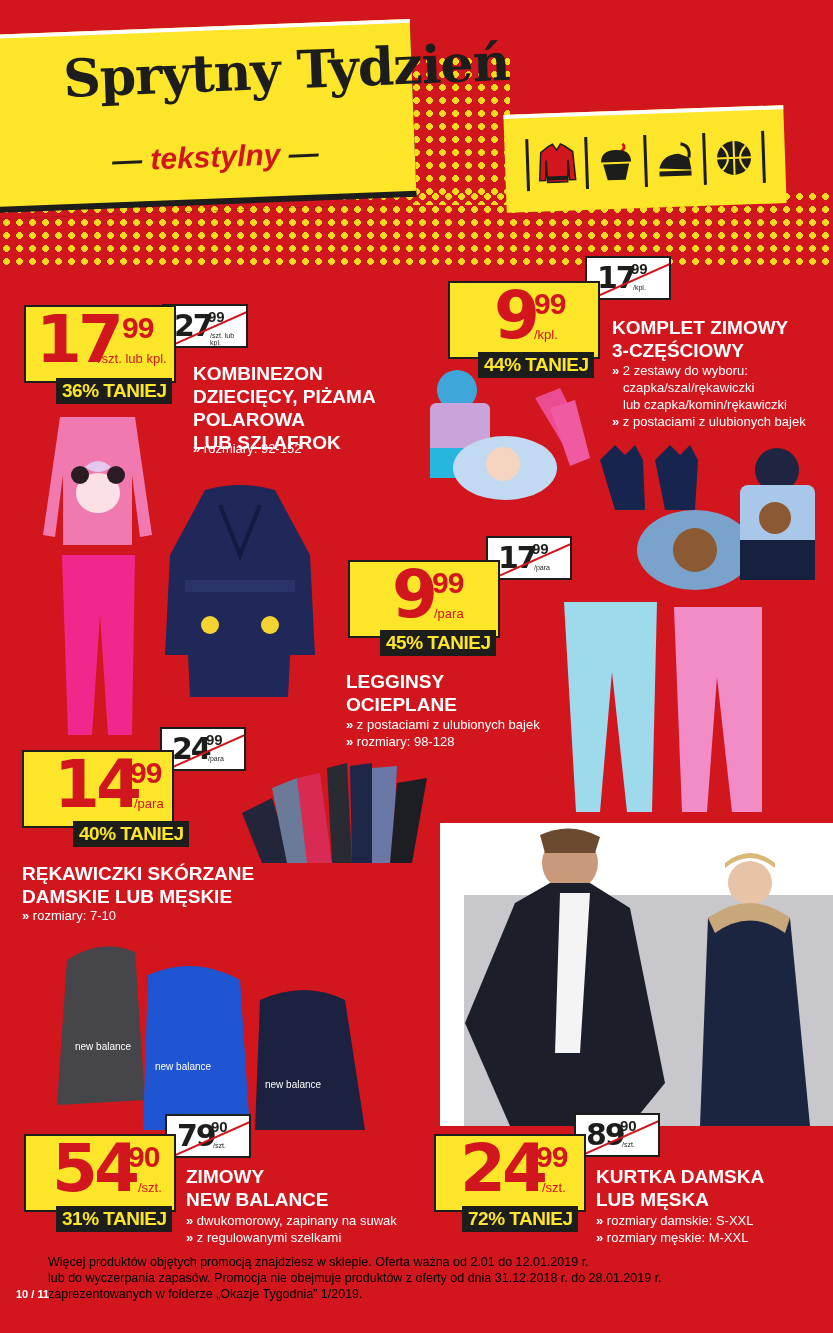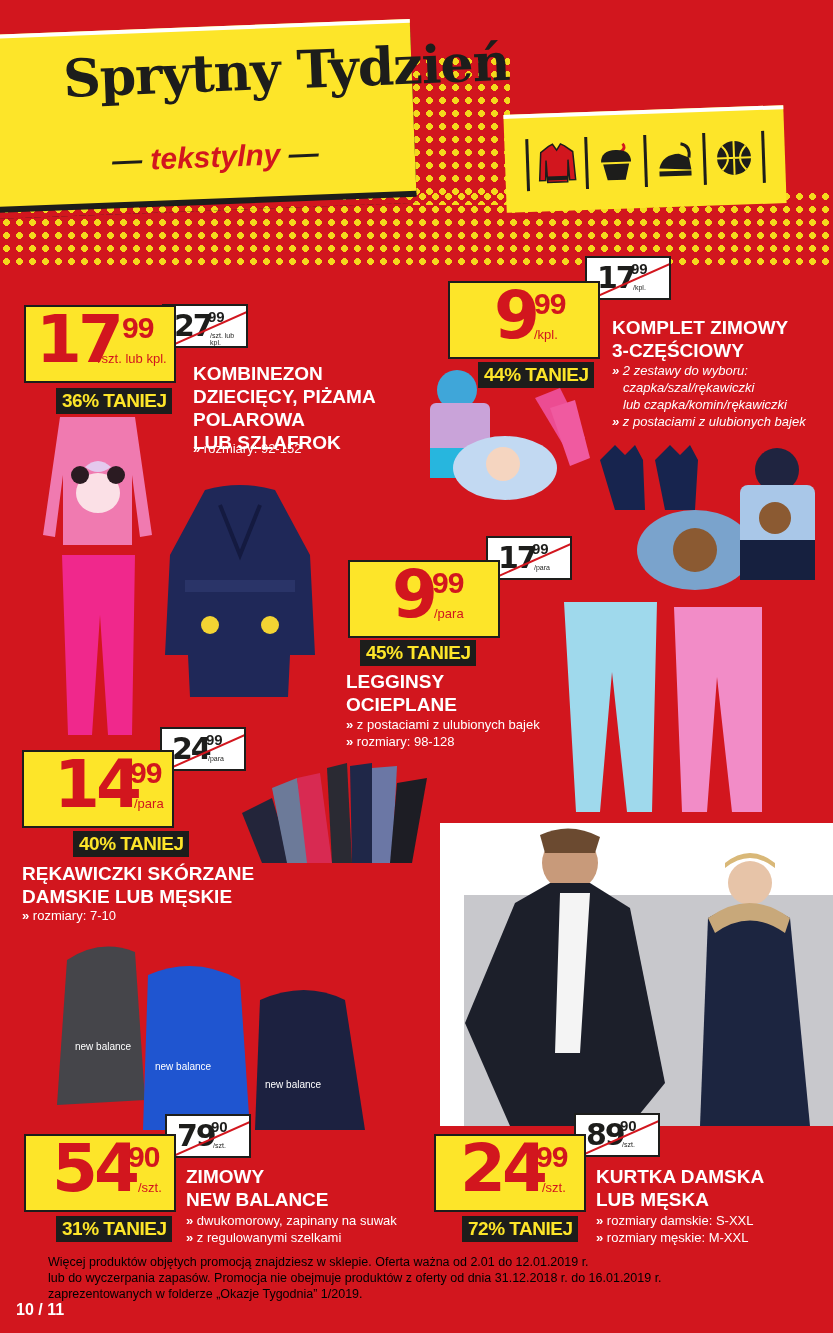--- a/index.html
+++ b/index.html
@@ -58,37 +58,37 @@
   }
   .new-price {
     position: absolute; background: #fde529; border: 2px solid #1d1d1b; width: 140px; height: 78px;
     color: #d2161e; overflow: hidden;
   }
   .new-price .main { position: absolute; top: -6px; font-size: 66px; font-weight: bold; letter-spacing: -4px; font-family: "DejaVu Sans", sans-serif; }
   .new-price .cents { position: absolute; top: 4px; font-size: 30px; font-weight: bold; letter-spacing: -1px; }
   .new-price .unit { position: absolute; top: 44px; font-size: 13px; }
   .discount {
     position: absolute; background: #1d1d1b; color: #fde529; font-weight: bold;
-    font-size: 19px; padding: 2px 6px; white-space: nowrap; letter-spacing: -0.5px; margin-top: 10px;
+    font-size: 19px; padding: 2px 6px; white-space: nowrap; letter-spacing: -0.5px;
   }
 
   
   .ptitle { position: absolute; font-weight: bold; font-size: 19px; line-height: 23px; color: #fff; white-space: nowrap; }
   .pbullets { position: absolute; font-size: 13px; line-height: 17px; color: #fff; white-space: nowrap; }
   .pbullets div::before { content: "» "; font-weight: bold; }
   .pbullets div.cont::before { content: ""; }
   .pbullets div.cont { padding-left: 11px; }
 
   
   .img { position: absolute; }
   .photo-box { position: absolute; left: 440px; top: 823px; width: 393px; height: 303px; background: #fff; }
   .photo-box .bg { position: absolute; left: 24px; top: 72px; width: 369px; height: 231px; background: #c8c8cc; }
 
   .footer-text { position: absolute; left: 48px; top: 1254px; font-size: 12.5px; line-height: 16px; color: #000000; }
-  .page-num { position: absolute; left: 16px; top: 1288px; font-size: 16px; font-weight: bold; color: #fff; margin-top: 13px; }
+  .page-num { position: absolute; left: 16px; top: 1288px; font-size: 11px; font-weight: bold; color: #fff; }
 </style>
 </head>
 <body>
 
 <div>
   <div class="hdr-dots"></div>
   <div class="hdr-dots-right"></div>
   <div class="hdr-banner">
       <div class="edge"></div>
     </div>
@@ -186,21 +186,21 @@
   <div class="new-price" style="left:448px;top:281px;width:152px;">
     <span class="main" style="left:44px;">9</span>
     <span class="cents" style="left:84px;">99</span>
     <span class="unit" style="left:84px;">/kpl.</span>
   </div>
   <div class="discount" style="left:478px;top:352px;">44% TANIEJ</div>
   <div class="ptitle" style="left:612px;top:316px;">
     <div>KOMPLET ZIMOWY</div>
     <div>3-CZĘŚCIOWY</div>
   </div>
-  <div class="pbullets" style="left:612px;top:362px;font-style:italic;">
+  <div class="pbullets" style="left:612px;top:362px;">
     <div>2 zestawy do wyboru:</div>
     <div class="cont">czapka/szal/rękawiczki</div>
     <div class="cont">lub czapka/komin/rękawiczki</div>
     <div>z postaciami z ulubionych bajek</div>
   </div>
 
   <div class="img" style="left:425px;top:368px;">
     <svg width="165" height="135" viewBox="0 0 165 135">
       <circle cx="32" cy="22" r="20" fill="#3fa6d9"></circle>
       <rect x="5" y="35" width="60" height="75" rx="6" fill="#c9a3d9"></rect>
@@ -231,21 +231,21 @@
     <span class="main">17</span>
     <span class="cents">99</span>
     <span class="unit">/para</span>
     <div class="strike"></div>
   </div>
   <div class="new-price" style="left:348px;top:560px;width:152px;">
     <span class="main" style="left:42px;">9</span>
     <span class="cents" style="left:82px;">99</span>
     <span class="unit" style="left:84px;">/para</span>
   </div>
-  <div class="discount" style="left:360px;top:630px;">45% TANIEJ</div>
+  <div class="discount" style="left:380px;top:630px;">45% TANIEJ</div>
   <div class="ptitle" style="left:346px;top:670px;">
     <div>LEGGINSY</div>
     <div>OCIEPLANE</div>
   </div>
   <div class="pbullets" style="left:346px;top:716px;">
     <div>z postaciami z ulubionych bajek</div>
     <div>rozmiary: 98-128</div>
   </div>
   <div class="img" style="left:562px;top:602px;">
     <svg width="200" height="215" viewBox="0 0 200 215">
@@ -352,16 +352,16 @@
     <div>LUB MĘSKA</div>
   </div>
   <div class="pbullets" style="left:596px;top:1212px;">
     <div>rozmiary damskie: S-XXL</div>
     <div>rozmiary męskie: M-XXL</div>
   </div>
 </div>
 
 <div class="footer-text">
   <div>Więcej produktów objętych promocją znajdziesz w sklepie. Oferta ważna od 2.01 do 12.01.2019 r.</div>
-  <div>lub do wyczerpania zapasów. Promocja nie obejmuje produktów z oferty od dnia 31.12.2018 r. do 16.01.2019 r.</div>
+  <div>lub do wyczerpania zapasów. Promocja nie obejmuje produktów z oferty od dnia 31.12.2018 r. do 28.01.2019 r.</div>
   <div>zaprezentowanych w folderze „Okazje Tygodnia” 1/2019.</div>
 </div>
 <div class="page-num">10 / 11</div>
 
 </body></html>

